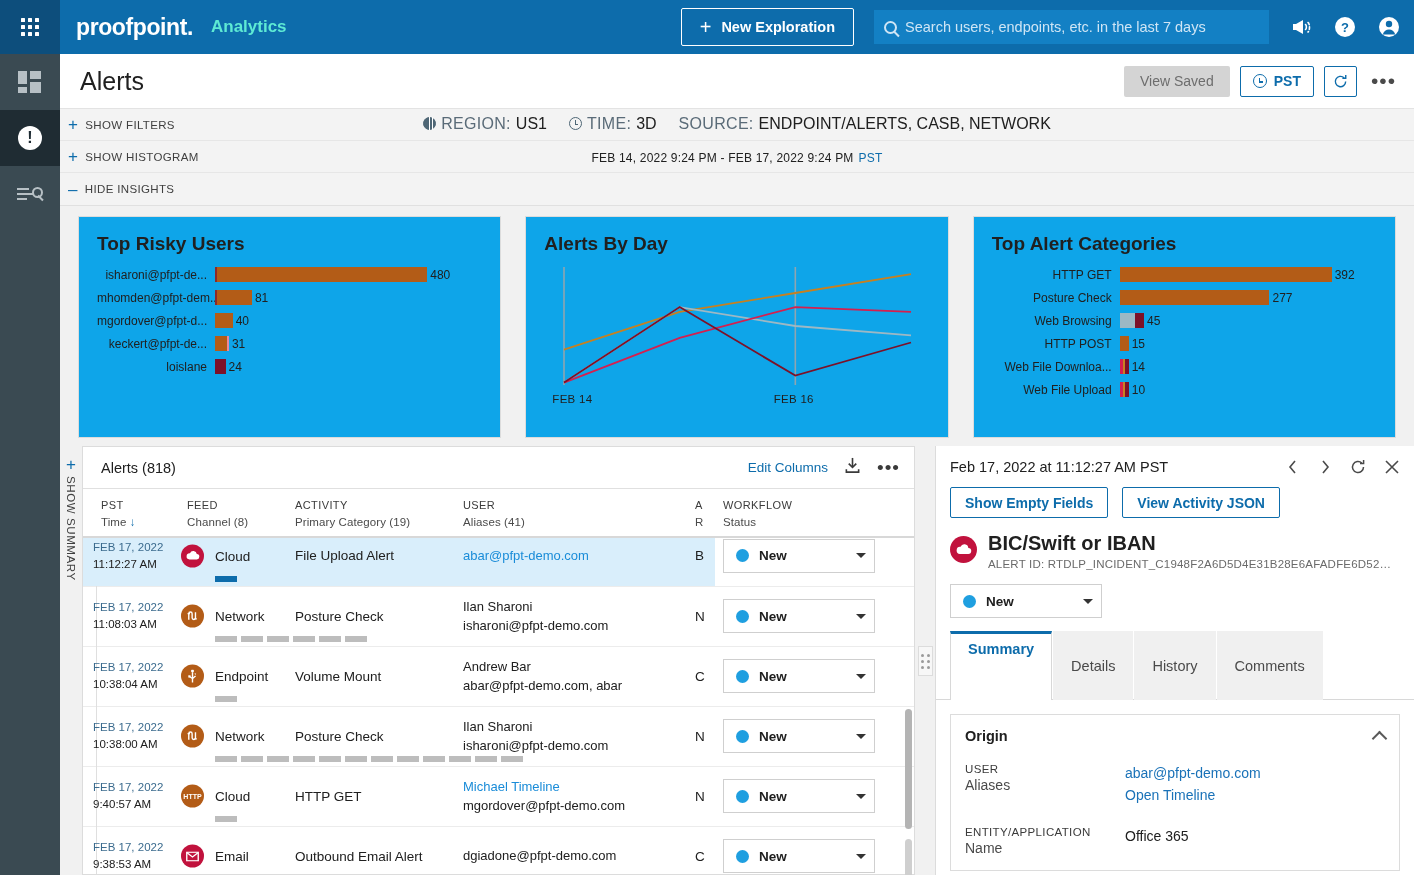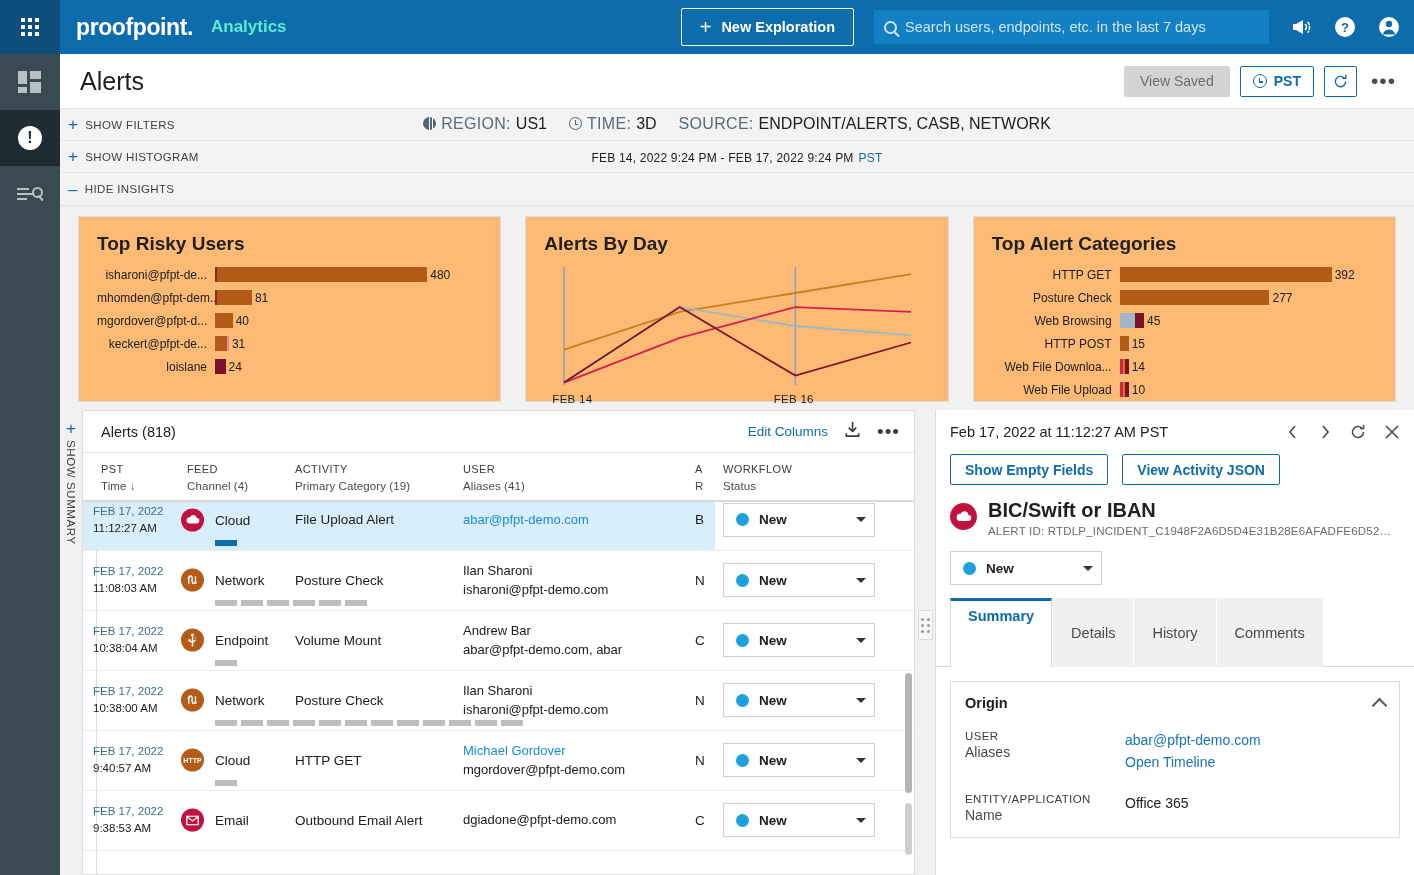--- a/index.html
+++ b/index.html
@@ -127,22 +127,22 @@
   .daterange .tz { color: #0d6cab; margin-left: 5px; }
   .ctr { position: absolute; left: 0; right: 0; text-align: center; pointer-events: none;}
   .ctr .inner { display: inline-flex; align-items:center; gap:22px; pointer-events:auto;}
 
   
   .insights {
     background: #f1f1f1; padding: 10px 18px 8px 18px; display: flex; gap: 24px;
     flex: 0 0 auto;
   }
   .card {
-    background: #fdba74; border: 1px solid #dcdcdc; flex: 1;
-    height: 186px; padding: 16px 18px 28px 18px; position: relative;
+    background: #0ea5e9; border: 1px solid #dcdcdc; flex: 1;
+    height: 222px; padding: 16px 18px 28px 18px; position: relative;
   }
   .card-title { font-size: 19px; font-weight: bold; color: #202020; margin-bottom: 12px;}
 
   .bar-rows { display: flex; flex-direction: column; gap: 8px; }
   .bar-row { display: flex; align-items: center; height: 15px; }
   .bar-label {
     width: 118px; text-align: right; font-size: 12px; color: #202020;
     padding-right: 8px; white-space: nowrap; overflow: hidden;
   }
   .bar-track { display: flex; height: 15px; }
@@ -575,21 +575,21 @@
                 <col style="width:auto">
             </colgroup>
             <tbody>
                 <tr>
               <th style="padding-left:18px">
                 <span>PST</span>
                 <span class="sub"><span>Time</span> <span class="arrow">↓</span></span>
               </th>
               <th>
                 <span>FEED</span>
-                <span class="sub">Channel (4)</span>
+                <span class="sub">Channel (8)</span>
               </th>
               <th>
                 <span>ACTIVITY</span>
                 <span class="sub">Primary Category (19)</span>
               </th>
               <th>
                 <span>USER</span>
                 <span class="sub">Aliases (41)</span>
               </th>
               <th>
@@ -726,21 +726,21 @@
                 <tr class="trow">
                   <td class="cell-time"><span>FEB 17, 2022</span><br><span class="t2">9:40:57 AM</span></td>
                   <td class="feedcell"><span class="feed-ico" style="background:#b35c17">
                       <svg width="23" height="23" viewBox="0 0 23 23">
                         <text x="11.5" y="14.5" font-size="7" font-weight="bold" text-anchor="middle" fill="#fff" font-family="Liberation Sans, sans-serif">HTTP</text>
                       </svg>
                     </span><span class="feed-name">Cloud</span><span class="minibars">
                       <i class=""></i>
                     </span></td>
                   <td class="cell-act">HTTP GET</td>
-                  <td class="cell-user"><span class="blue">Michael Gordover</span><br><span>mgordover@pfpt-demo.com</span></td>
+                  <td class="cell-user"><span class="blue">Michael Timeline</span><br><span>mgordover@pfpt-demo.com</span></td>
                   <td class="cell-risk">N</td>
                   <td style="background: rgb(255, 255, 255);">
                     <div class="wf-select">
                       <span class="wf-dot"></span>
                       <span>New</span>
                       <span class="wf-sp"></span>
                       <span class="caret"></span>
                     </div>
                   </td>
                 </tr>

